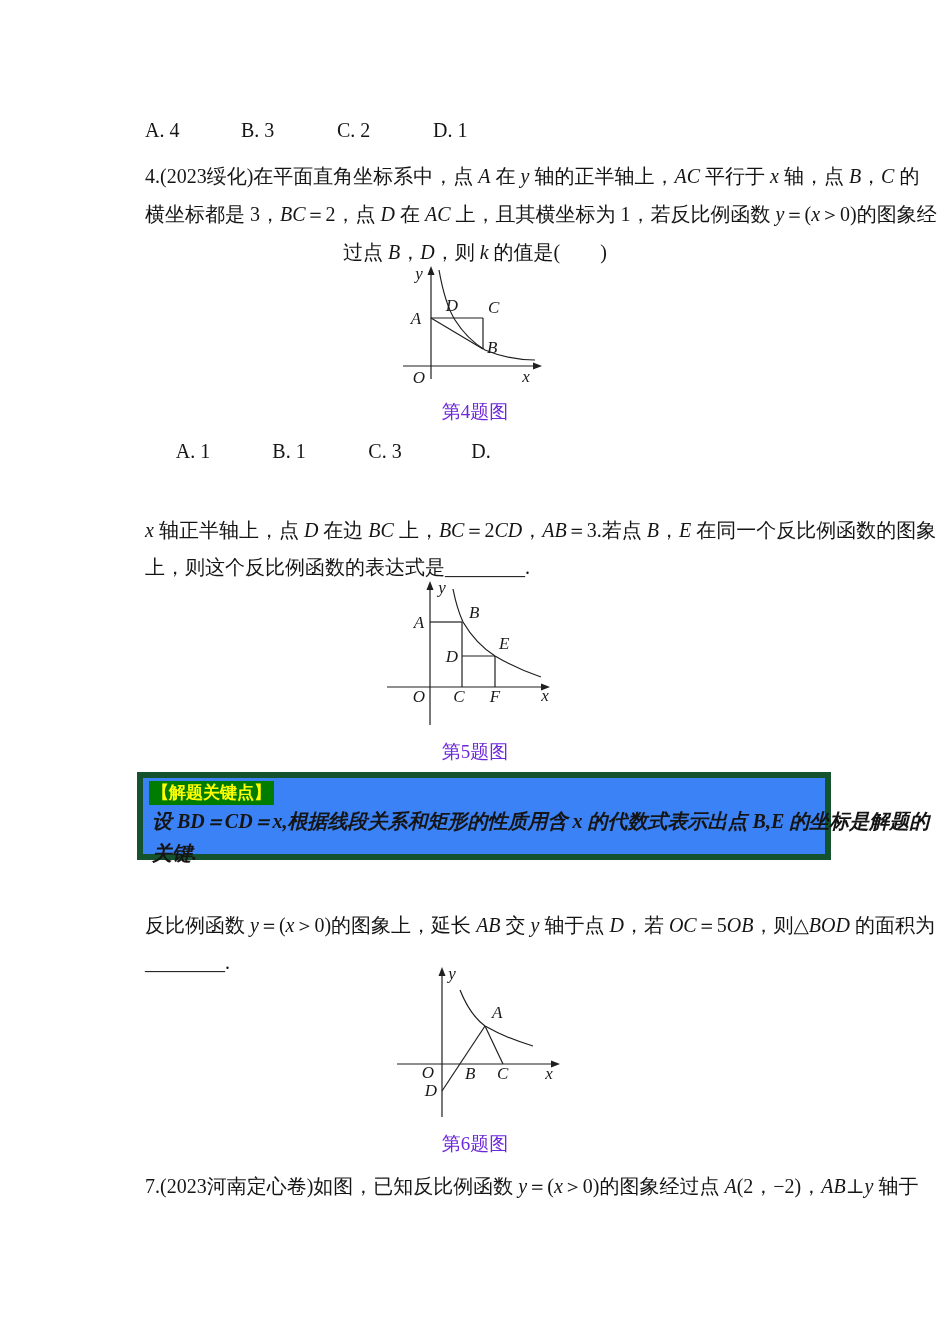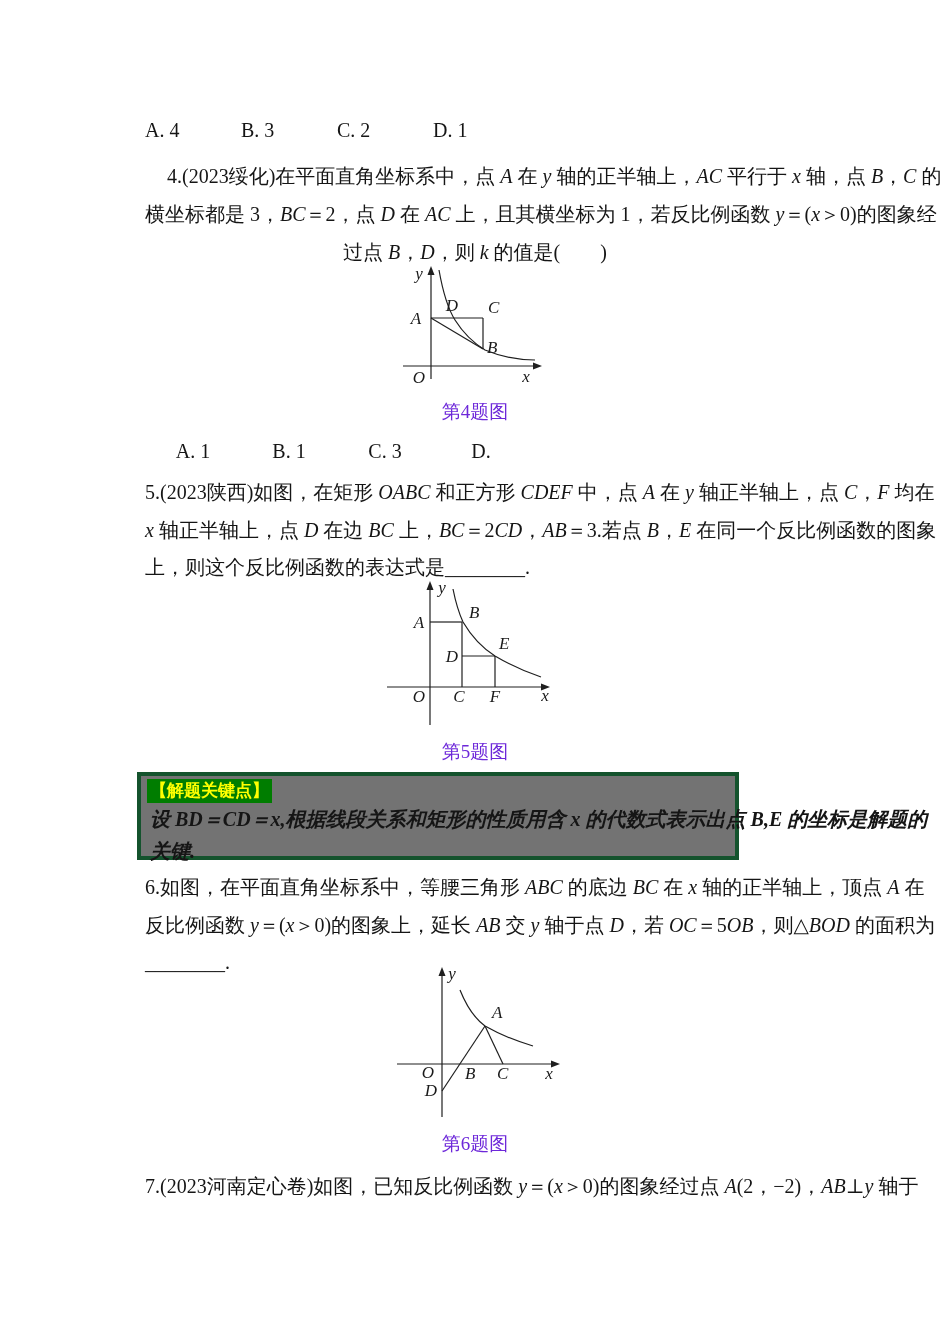--- a/index.html
+++ b/index.html
@@ -17,22 +17,22 @@
   .mi { font-style:italic; }
   .opts { left:145px; display:flex; }
   .opts span { width:96px; font-size:20px; }
   .caption { width:100%; left:0; text-align:center; font-size:19px; color:#6d28d9; }
   .fig svg { display:block; }
   .fig text { font-size:17px; font-style:italic; fill:#1a1a1a;
               font-family:"Liberation Serif","DejaVu Serif",serif; }
   .fig line, .fig path { stroke:#1f1f1f; stroke-width:1.2; fill:none; }
   .fig polygon { fill:#1f1f1f; stroke:none; }
   .keybox {
-    left:137px; top:772px; width:602px; height:88px;
-    border:4px solid #14532d; background:#737373;
+    left:137px; top:772px; width:694px; height:88px;
+    border:6px solid #14532d; background:#3b82f6;
   }
   .keybadge {
     position:absolute; left:6px; top:3px;
     background:#007d00; color:#ffff00;
     font-family:"Liberation Sans","DejaVu Sans",sans-serif;
     font-weight:bold; font-size:17px; line-height:24px; padding:0 3px;
   }
   .keyline {
     position:absolute; left:9px; width:678px;
     font-size:20px; line-height:26px; font-style:italic; font-weight:600;
@@ -44,21 +44,21 @@
 
 <div class="page">
 
   <div class="abs opts" style="top:119px;">
     <span>A. 4</span>
     <span>B. 3</span>
     <span>C. 2</span>
     <span>D. 1</span>
   </div>
 
-  <div class="abs line para" style="top:161px;margin-left:22px;"><span>4.(2023绥化)在平面直角坐标系中，点 </span><span class="mi">A</span><span> 在 </span><span class="mi">y</span><span> 轴的正半轴上，</span><span class="mi">AC</span><span> 平行于 </span><span class="mi">x</span><span> 轴，点 </span><span class="mi">B</span><span>，</span><span class="mi">C</span><span> 的</span></div>
+  <div class="abs line para" style="top:161px;"><span>4.(2023绥化)在平面直角坐标系中，点 </span><span class="mi">A</span><span> 在 </span><span class="mi">y</span><span> 轴的正半轴上，</span><span class="mi">AC</span><span> 平行于 </span><span class="mi">x</span><span> 轴，点 </span><span class="mi">B</span><span>，</span><span class="mi">C</span><span> 的</span></div>
   <div class="abs line para" style="top:199px;"><span>横坐标都是 3，</span><span class="mi">BC</span><span>＝2，点 </span><span class="mi">D</span><span> 在 </span><span class="mi">AC</span><span> 上，且其横坐标为 1，若反比例函数 </span><span class="mi">y</span><span>＝(</span><span class="mi">x</span><span>＞0)的图象经</span></div>
   <div class="abs line center" style="top:237px;"><span>过点 </span><span class="mi">B</span><span>，</span><span class="mi">D</span><span>，则 </span><span class="mi">k</span><span> 的值是(　　)</span></div>
 
   <div class="abs fig" style="left:395px; top:264px;">
     <svg width="220" height="132" viewBox="0 0 220 132">
       <g>
         <line x1="36" y1="115" x2="36" y2="8"></line>
         <polygon points="36,2 32.5,11 39.5,11"></polygon>
         <line x1="8" y1="102" x2="140" y2="102"></line>
         <polygon points="147,102 138,98.5 138,105.5"></polygon>
@@ -82,21 +82,20 @@
   </div>
   <div class="abs caption" style="top:399px;">第4题图</div>
 
   <div class="abs opts" style="top:440px;text-align:center;">
     <span>A. 1</span>
     <span>B. 1</span>
     <span>C. 3</span>
     <span>D.</span>
   </div>
 
-  <div class="abs line para" style="top:477px;"><span>5.(2023陕西)如图，在矩形 </span><span class="mi">OABC</span><span> 和正方形 </span><span class="mi">CDEF</span><span> 中，点 </span><span class="mi">A</span><span> 在 </span><span class="mi">y</span><span> 轴正半轴上，点 </span><span class="mi">C</span><span>，</span><span class="mi">F</span><span> 均在</span></div>
   <div class="abs line para" style="top:515px;"><span class="mi">x</span><span> 轴正半轴上，点 </span><span class="mi">D</span><span> 在边 </span><span class="mi">BC</span><span> 上，</span><span class="mi">BC</span><span>＝2</span><span class="mi">CD</span><span>，</span><span class="mi">AB</span><span>＝3.若点 </span><span class="mi">B</span><span>，</span><span class="mi">E</span><span> 在同一个反比例函数的图象</span></div>
   <div class="abs line para" style="top:552px;"><span>上，则这个反比例函数的表达式是________.</span></div>
 
   <div class="abs fig" style="left:383px; top:579px;">
     <svg width="195" height="152" viewBox="0 0 195 152">
       <g>
         <line x1="47" y1="146" x2="47" y2="8"></line>
         <polygon points="47,2 43.5,11 50.5,11"></polygon>
         <line x1="4" y1="108" x2="160" y2="108"></line>
         <polygon points="167,108 158,104.5 158,111.5"></polygon>
@@ -122,21 +121,20 @@
     </svg>
   </div>
   <div class="abs caption" style="top:739px;">第5题图</div>
 
   <div class="abs keybox">
     <span class="keybadge">【解题关键点】</span>
     <div class="keyline" style="top:30px;"><span>设 </span><span class="mi">BD</span><span>＝</span><span class="mi">CD</span><span>＝</span><span class="mi">x</span><span>,根据线段关系和矩形的性质用含 </span><span class="mi">x</span><span> 的代数式表示出点 </span><span class="mi">B</span><span>,</span><span class="mi">E</span><span> 的坐标是解题的</span></div>
     <div class="keyline" style="top:62px;"><span>关键.</span></div>
   </div>
 
-  <div class="abs line para" style="top:872px;"><span>6.如图，在平面直角坐标系中，等腰三角形 </span><span class="mi">ABC</span><span> 的底边 </span><span class="mi">BC</span><span> 在 </span><span class="mi">x</span><span> 轴的正半轴上，顶点 </span><span class="mi">A</span><span> 在</span></div>
   <div class="abs line para" style="top:910px;"><span>反比例函数 </span><span class="mi">y</span><span>＝(</span><span class="mi">x</span><span>＞0)的图象上，延长 </span><span class="mi">AB</span><span> 交 </span><span class="mi">y</span><span> 轴于点 </span><span class="mi">D</span><span>，若 </span><span class="mi">OC</span><span>＝5</span><span class="mi">OB</span><span>，则△</span><span class="mi">BOD</span><span> 的面积为</span></div>
   <div class="abs line para" style="top:947px;"><span>________.</span></div>
 
   <div class="abs fig" style="left:393px; top:965px;">
     <svg width="190" height="160" viewBox="0 0 190 160">
       <g>
         <line x1="49" y1="152" x2="49" y2="8"></line>
         <polygon points="49,2 45.5,11 52.5,11"></polygon>
         <line x1="4" y1="99" x2="160" y2="99"></line>
         <polygon points="167,99 158,95.5 158,102.5"></polygon>

